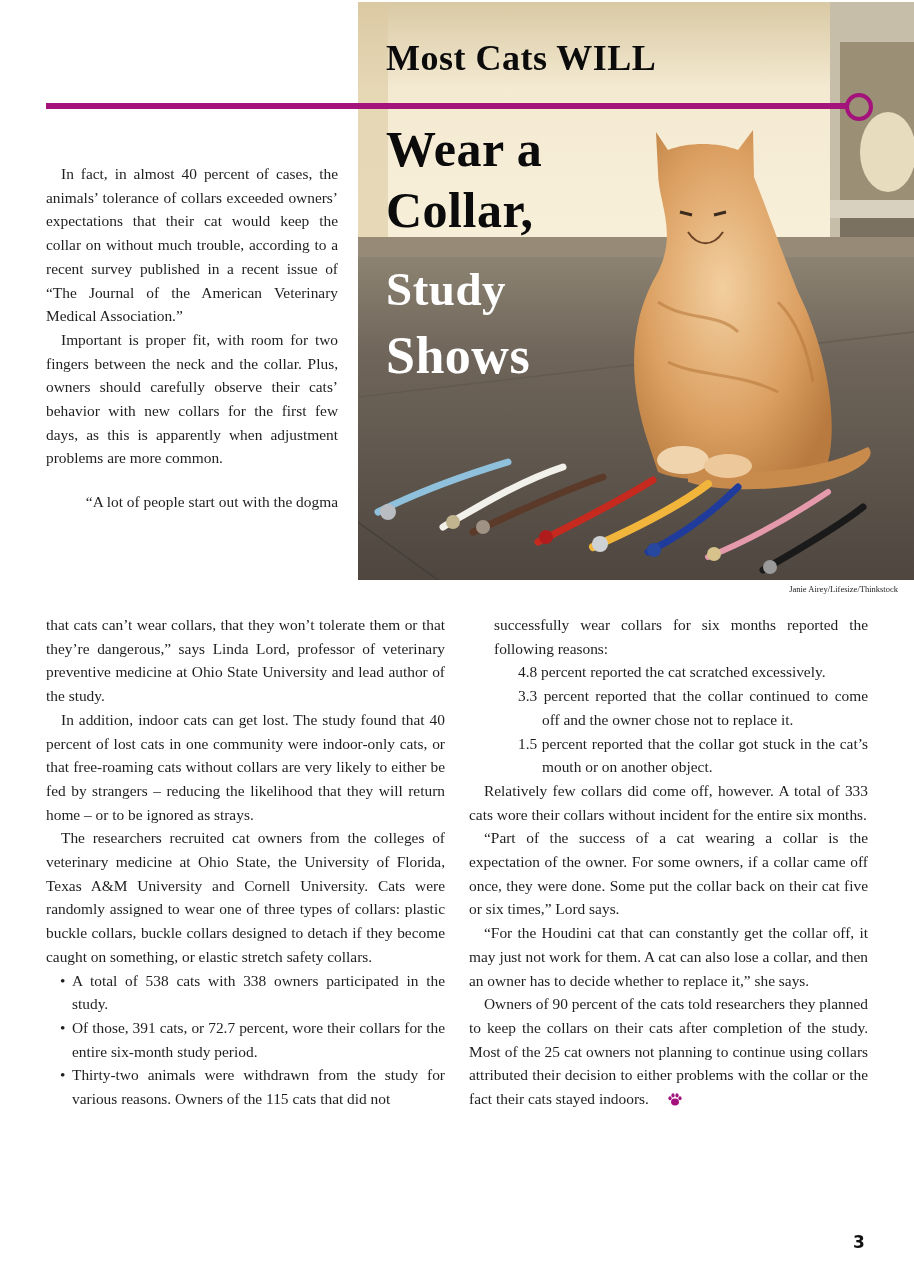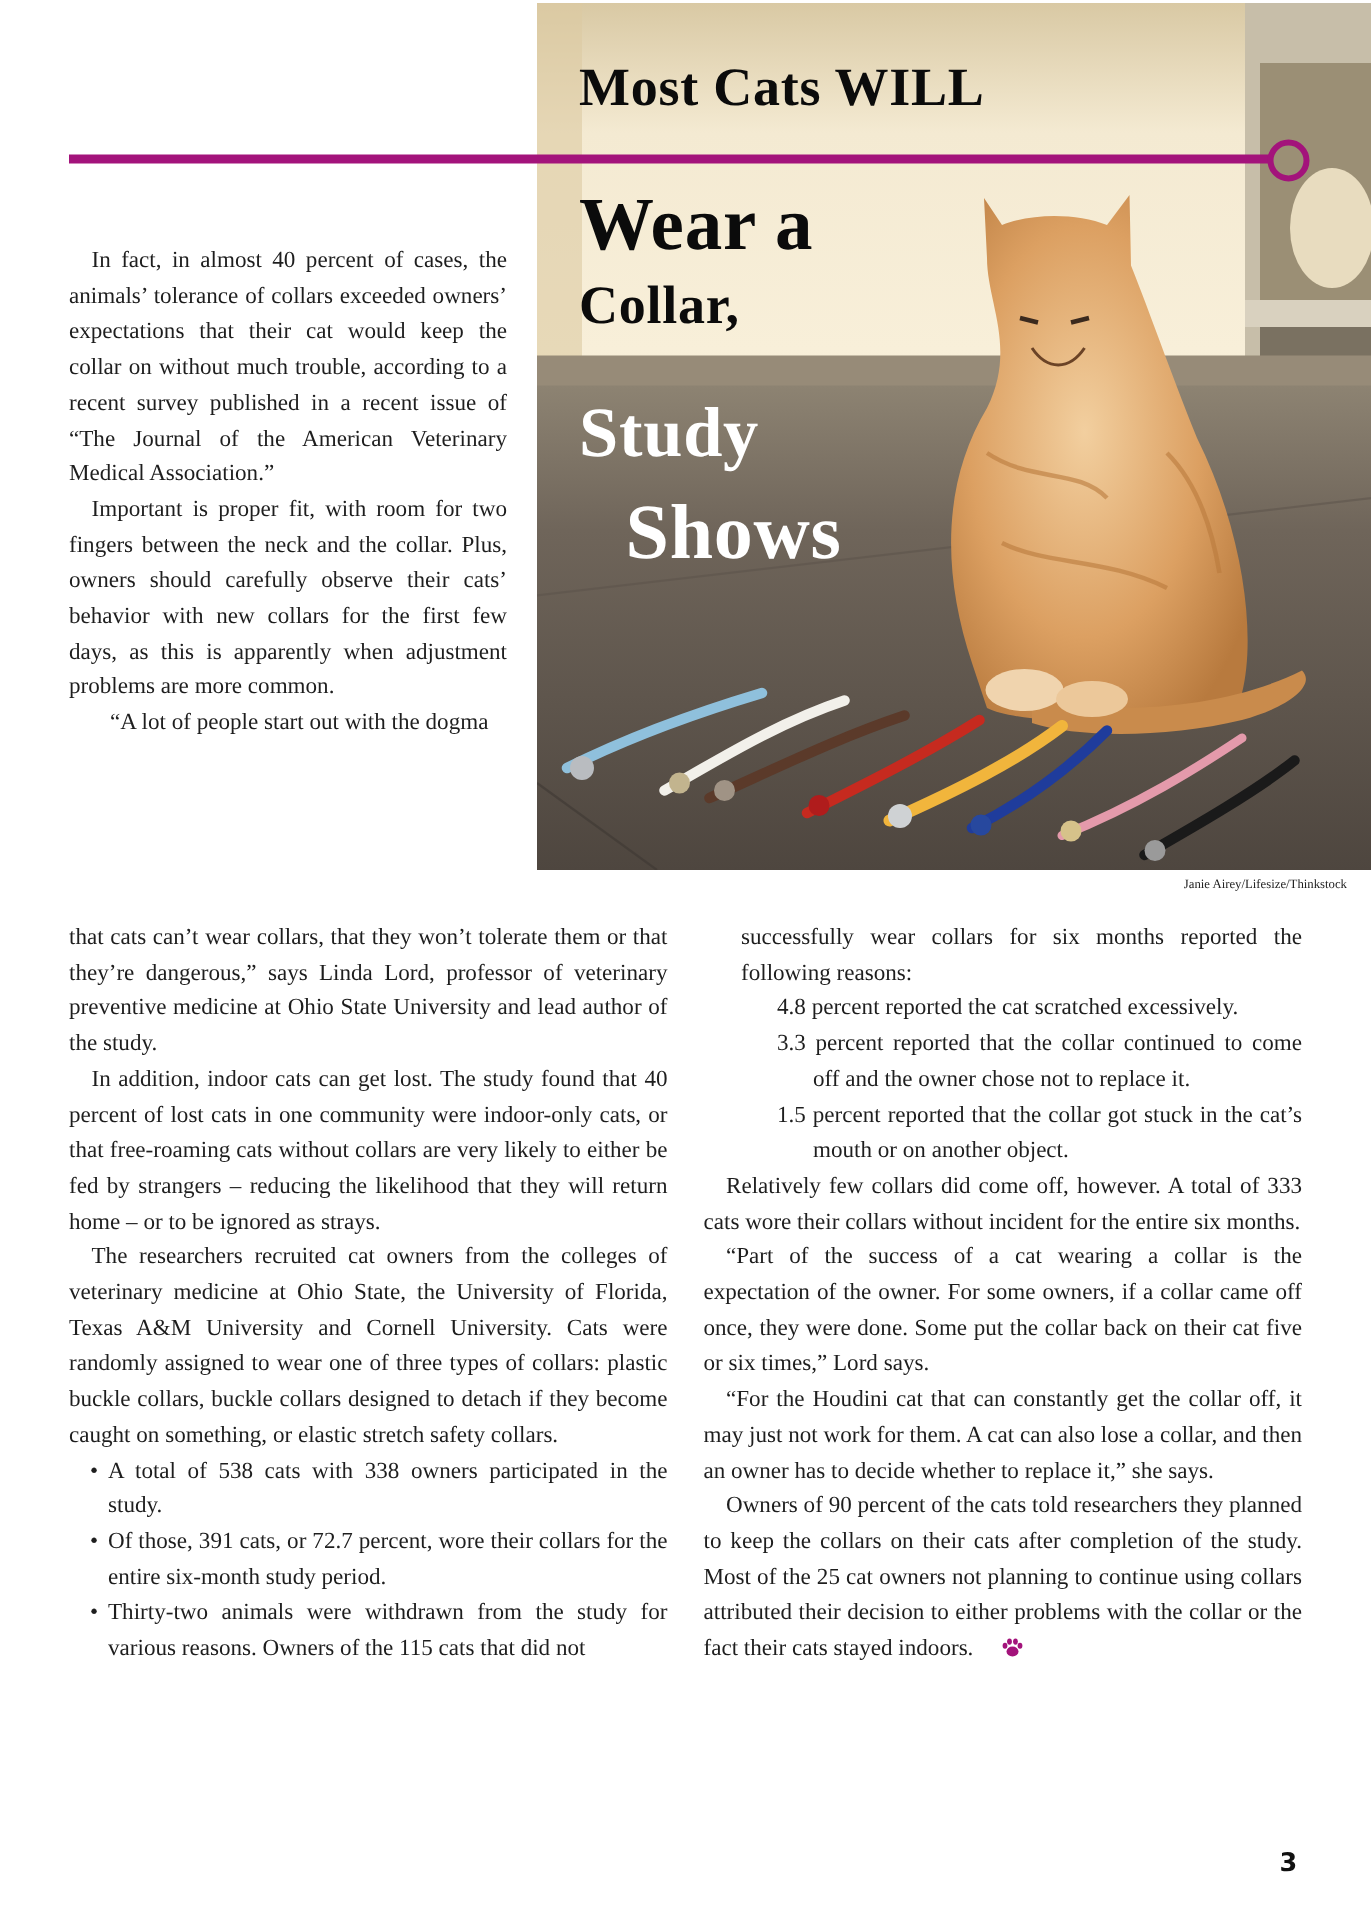--- a/index.html
+++ b/index.html
@@ -22,23 +22,23 @@
     font-family: Liberation Serif, serif; font-size: 8.5px; color: #222;
   }
   
   .title-line {
     position: absolute; left: 386px; font-weight: bold;
     font-family: "Liberation Serif", "DejaVu Serif", serif;
     line-height: 1; white-space: nowrap; letter-spacing: 0.5px;
   }
   .t1 { top: 40px; font-size: 36px; color: #0b0b0b; }
   .t2 { top: 124px; font-size: 50px; color: #0b0b0b; }
-  .t3 { top: 185px; font-size: 36px; color: #0b0b0b; }
+  .t3 { top: 185px; font-size: 50px; color: #0b0b0b; }
   .t4 { top: 266px; font-size: 47px; color: #ffffff; }
-  .t5 { top: 330px; font-size: 52px; color: #ffffff; margin-left: 31px; }
+  .t5 { top: 330px; font-size: 52px; color: #ffffff; }
 
   .rule {
     position: absolute; left: 46px; top: 103px; width: 800px; height: 6px;
     background: #a3137b;
   }
   .rule-end {
     position: absolute; left: 845px; top: 93px; width: 20px; height: 20px;
     border: 4px solid #a3137b; border-radius: 50%; background: transparent;
   }
 
@@ -151,21 +151,21 @@
 <div class="title-line t2">Wear a</div>
 <div class="title-line t3">Collar,</div>
 <div class="title-line t4">Study</div>
 <div class="title-line t5">Shows</div>
 
 <div class="credit">Janie Airey/Lifesize/Thinkstock</div>
 
 <div class="txt col-top">
   <p>In fact, in almost 40 percent of cases, the animals’ tolerance of collars exceeded owners’ expectations that their cat would keep the collar on without much trouble, according to a recent survey published in a recent issue of “The Journal of the American Veterinary Medical Association.”</p>
   <p>Important is proper fit, with room for two fingers between the neck and the collar. Plus, owners should carefully observe their cats’ behavior with new collars for the first few days, as this is apparently when adjustment problems are more common.</p>
-  <p style="text-align:center;">“A lot of people start out with the dogma</p>
+  <p style="text-align:right;margin-top:20px;">“A lot of people start out with the dogma</p>
 </div>
 
 <div class="txt col-left">
   <p class="noindent">that cats can’t wear collars, that they won’t tolerate them or that they’re dangerous,” says Linda Lord, professor of veterinary preventive medicine at Ohio State University and lead author of the study.</p>
   <p>In addition, indoor cats can get lost. The study found that 40 percent of lost cats in one community were indoor-only cats, or that free-roaming cats without collars are very likely to either be fed by strangers – reducing the likelihood that they will return home – or to be ignored as strays.</p>
   <p>The researchers recruited cat owners from the colleges of veterinary medicine at Ohio State, the University of Florida, Texas A&amp;M University and Cornell University. Cats were randomly assigned to wear one of three types of collars: plastic buckle collars, buckle collars designed to detach if they become caught on something, or elastic stretch safety collars.</p>
   <ul class="bullets">
     <li><span class="dot">•</span><span>A total of 538 cats with 338 owners participated in the study.</span></li>
     <li><span class="dot">•</span><span>Of those, 391 cats, or 72.7 percent, wore their collars for the entire six-month study period.</span></li>
     <li><span class="dot">•</span><span>Thirty-two animals were withdrawn from the study for various reasons. Owners of the 115 cats that did not</span></li>

